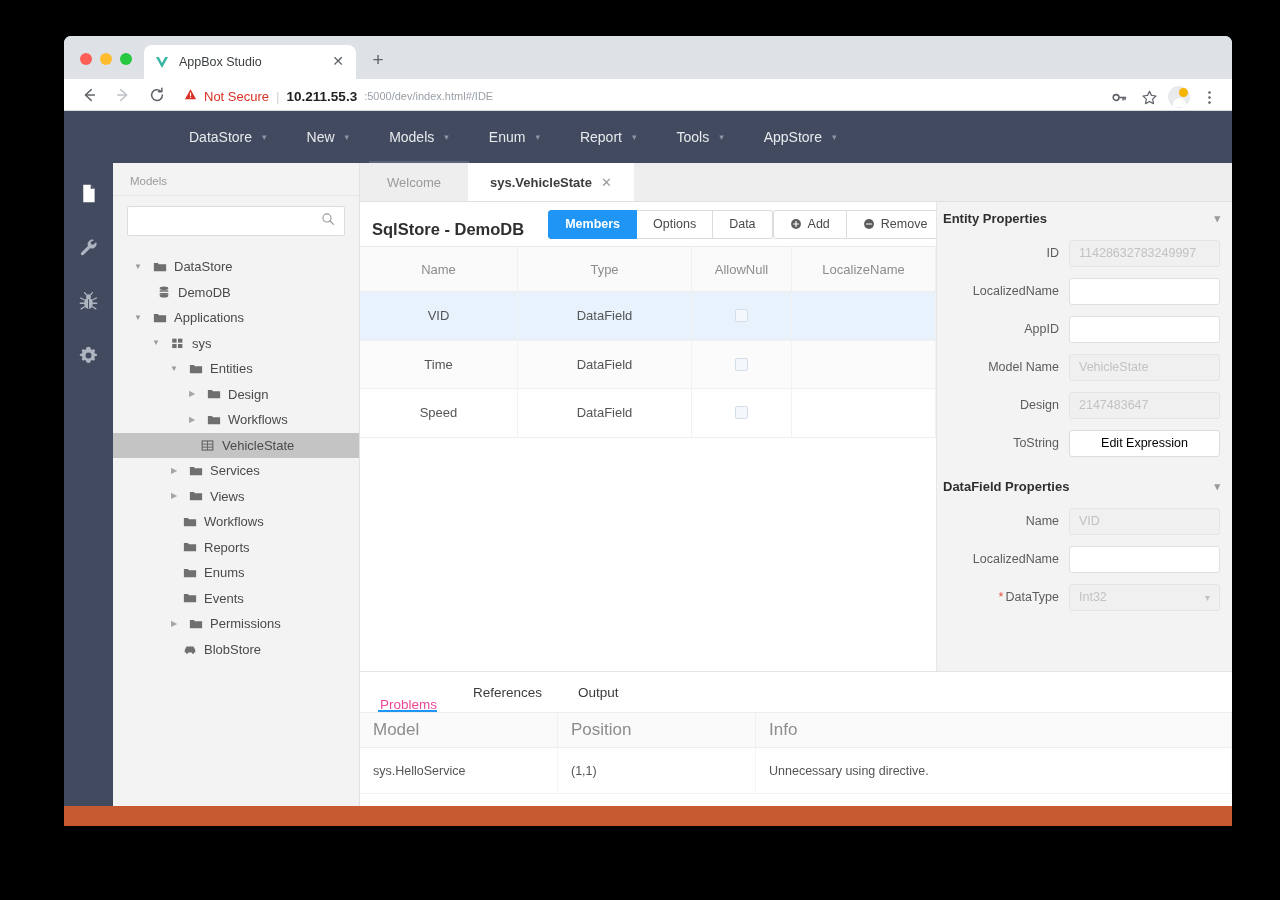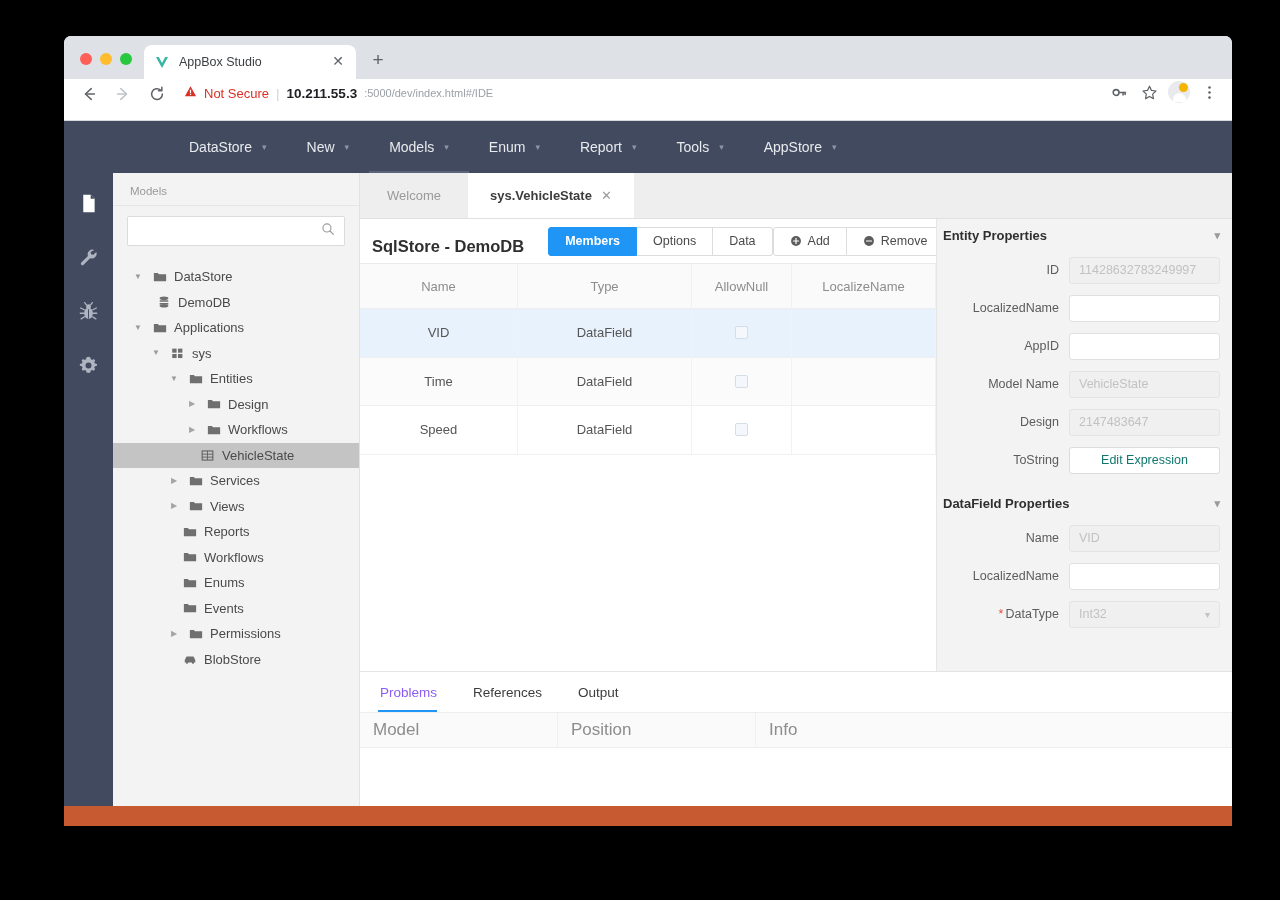--- a/index.html
+++ b/index.html
@@ -47,22 +47,22 @@
     width: 16px; height: 16px; flex: 0 0 auto;
     color: #5f6368; font-size: 14px; line-height: 15px; text-align: center;
   }
   .new-tab {
     width: 28px; height: 28px; margin: 0 0 4px 8px;
     color: #5f6368; font-size: 19px; line-height: 26px; text-align: center;
   }
 
   
   .toolbar {
-    height: 42px; background: #fff;
-    display: flex; align-items: flex-start;
+    height: 32px; background: #fff;
+    display: flex; align-items: flex-end;
     padding: 0 10px; gap: 4px; flex: 0 0 auto;
     border-bottom: 1px solid #d7d9dc;
   }
   .nav-btn {
     width: 30px; height: 30px; flex: 0 0 auto;
     display: flex; align-items: center; justify-content: center;
     color: #5f6368;
   }
   .nav-btn.disabled { color: #bdc1c6; }
   .omnibox {
@@ -168,21 +168,21 @@
   .twisty.open { color: #9a9a9a; }
   .node-icon {
     width: 17px; flex: 0 0 auto; display: flex;
     align-items: center; justify-content: center; color: #6f6f6f;
   }
 
   
   .center { flex: 1 1 auto; min-width: 0; display: flex; flex-direction: column; }
 
   .editor-tabs {
-    height: 46px; background: #eeeeee; flex: 0 0 auto;
+    height: 39px; background: #eeeeee; flex: 0 0 auto;
     display: flex; align-items: stretch; padding-left: 0px;
     border-bottom: 1px solid #e0e0e0;
   }
   .etab {
     min-width: 108px; padding: 0 22px;
     display: flex; align-items: center; justify-content: center; gap: 9px;
     font-size: 13px; color: #9a9a9a;
   }
   .etab.active {
     background: #fff; color: #3c3c3c; font-weight: 700;
@@ -262,39 +262,39 @@
   .req-star { color: #e74c3c; margin-right: 2px; }
   .prop-field {
     flex: 1 1 auto; height: 27px;
     border: 1px solid #e4e4e4; border-radius: 3px;
     background: #f0f0f0;
     display: flex; align-items: center; padding: 0 9px;
     font-size: 12.5px; color: #c2c2c2;
   }
   .prop-field.white { background: #ffffff; border-color: #e0e0e0; }
   .prop-field.button {
-    background: #fff; color: #0f766e; justify-content: center;
+    background: #fff; color: #000000; justify-content: center;
     border-color: #dcdcdc; font-size: 12.5px;
   }
   .prop-field.select { justify-content: space-between; }
   .sel-caret { color: #c2c2c2; font-size: 10px; }
 
   
   .bottom {
     height: 135px; flex: 0 0 auto; background: #fff;
     border-top: 1px solid #e4e4e4;
     display: flex; flex-direction: column;
   }
   .bottom-tabs { height: 40px; display: flex; align-items: stretch; padding-left: 0px; }
   .btab {
     padding: 0 18px; display: flex; align-items: center;
     font-size: 13.5px; color: #3c3c3c; position: relative;
   }
   .btab:first-child { padding-left: 20px; }
-  .btab.active { color: #8b5cf6; }
+  .btab.active { color: #ec4899; align-items: flex-end; }
   .btab.active::after {
     content: ""; position: absolute; left: 18px; right: 18px; bottom: 0;
     height: 2px; background: #1f95f5;
   }
   .prob-head { display: flex; height: 36px; background: #fafafa; border-top: 1px solid #eeeeee; border-bottom: 1px solid #eeeeee; }
   .ph { display: flex; align-items: center; font-size: 17px; color: #8d8d8d; padding-left: 13px; border-right: 1px solid #f0f0f0; }
   .prob-row { display: flex; height: 46px; border-bottom: 1px solid #f2f2f2; }
   .pc { display: flex; align-items: center; font-size: 12.5px; color: #555; padding-left: 13px; border-right: 1px solid #f4f4f4; }
   .pcol-model { width: 198px; flex: 0 0 auto; }
   .pcol-pos { width: 198px; flex: 0 0 auto; }
@@ -568,30 +568,30 @@
               </span>
             <span>Views</span>
           </div>
 
           <div class="tree-node" style="padding-left:68px">
             <span class="node-icon">
                 <svg viewBox="0 0 16 16" width="14" height="14">
                   <path d="M1 3.4 h4.6 l1.2 1.4 H15 v8 H1 Z" fill="#6f6f6f"></path>
                 </svg>
               </span>
+            <span>Workflows</span>
+          </div>
+
+          <div class="tree-node" style="padding-left:68px">
+            <span class="node-icon">
+                <svg viewBox="0 0 16 16" width="14" height="14">
+                  <path d="M1 3.4 h4.6 l1.2 1.4 H15 v8 H1 Z" fill="#6f6f6f"></path>
+                </svg>
+              </span>
             <span>Reports</span>
-          </div>
-
-          <div class="tree-node" style="padding-left:68px">
-            <span class="node-icon">
-                <svg viewBox="0 0 16 16" width="14" height="14">
-                  <path d="M1 3.4 h4.6 l1.2 1.4 H15 v8 H1 Z" fill="#6f6f6f"></path>
-                </svg>
-              </span>
-            <span>Workflows</span>
           </div>
 
           <div class="tree-node" style="padding-left:68px">
             <span class="node-icon">
                 <svg viewBox="0 0 16 16" width="14" height="14">
                   <path d="M1 3.4 h4.6 l1.2 1.4 H15 v8 H1 Z" fill="#6f6f6f"></path>
                 </svg>
               </span>
             <span>Enums</span>
           </div>
@@ -804,20 +804,25 @@
             </div>
             <div class="btab">
               <span>Output</span>
             </div>
           </div>
           <div class="prob-head">
             <div class="ph pcol-model">Model</div>
             <div class="ph pcol-pos">Position</div>
             <div class="ph pcol-info">Info</div>
           </div>
+          <div class="prob-row">
+            <div class="pc pcol-model">sys.HelloService</div>
+            <div class="pc pcol-pos">(1,1)</div>
+            <div class="pc pcol-info">Unnecessary using directive.</div>
+          </div>
         </div>
 
       </div>
     </div>
 
     <div class="statusbar"></div>
   </div>
 </div>
 
 </body></html>

